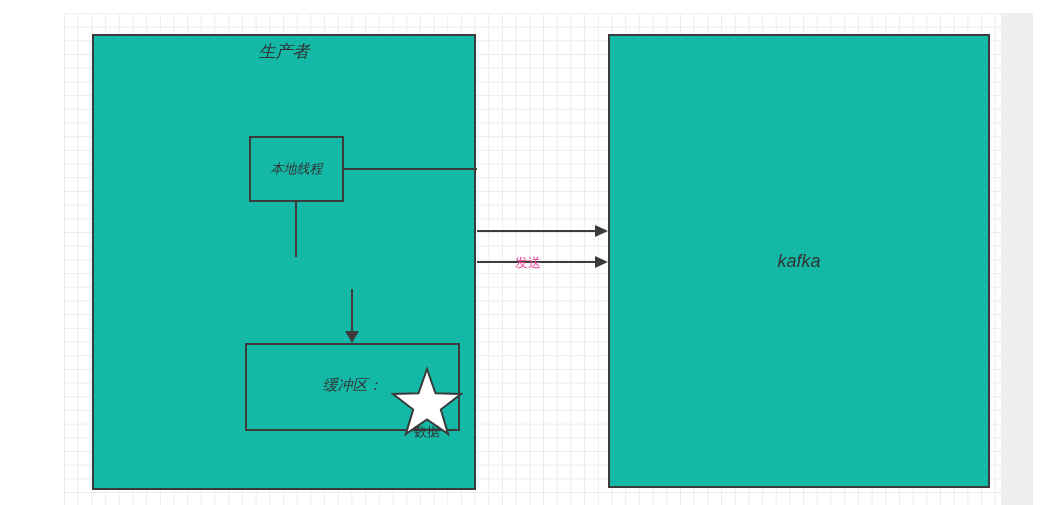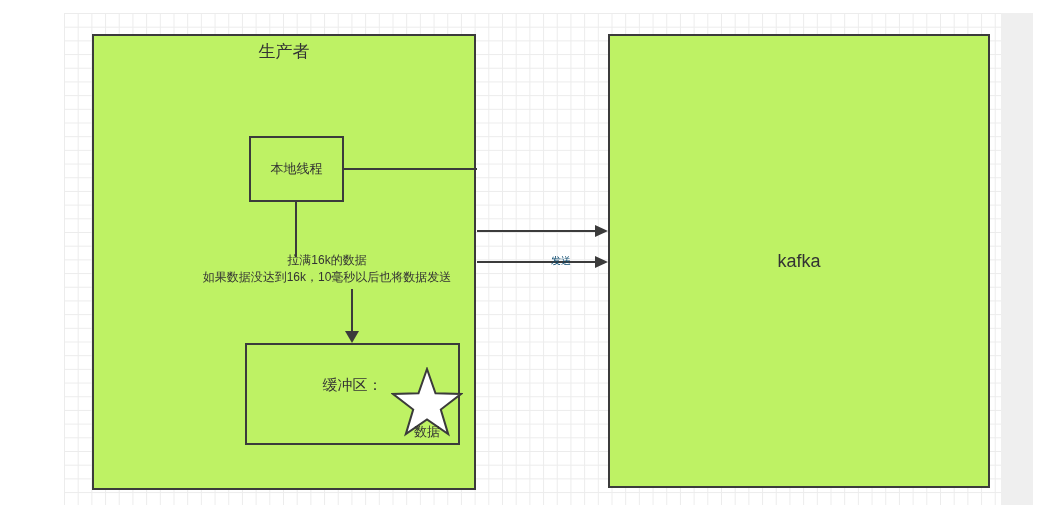--- a/index.html
+++ b/index.html
@@ -29,40 +29,41 @@
   }
   .gutter {
     position: absolute;
     left: 1001px; top: 13px;
     width: 32px; height: 492px;
     background: #efefef;
   }
   .shape {
     position: absolute;
     border: 2px solid #3b3b3b;
-    background: #bef264;
+    background: #14b8a6;
     box-sizing: border-box;
+    font-style: italic;
   }
   .producer-box { left: 92px; top: 34px; width: 384px; height: 456px; }
   .producer-title {
     position: absolute; left: 0; top: 4px; width: 100%;
     text-align: center; font-size: 17px; color: #333;
   }
   .kafka-box { left: 608px; top: 34px; width: 382px; height: 454px; }
   .kafka-title {
     position: absolute; left: 0; top: 0; width: 100%; height: 100%;
     display: flex; align-items: center; justify-content: center;
     font-size: 18px; color: #333;
   }
   .local-thread-box {
     left: 249px; top: 136px; width: 95px; height: 66px;
     display: flex; align-items: center; justify-content: center;
     font-size: 13px;
   }
-  .buffer-box { left: 245px; top: 343px; width: 215px; height: 102px; }
+  .buffer-box { left: 245px; top: 343px; width: 215px; height: 88px; }
   .buffer-label {
     position: absolute; left: 0; top: 29px; width: 100%;
     text-align: center; font-size: 15px; line-height: 22px; color: #333;
   }
   
   .line { position: absolute; background: #3b3b3b; }
   .conn-h   { left: 344px; top: 168px; width: 133px; height: 2px; }
   .conn-v   { left: 295px; top: 202px; width: 2px;  height: 55px; }
   .arrow-down-line { left: 351px; top: 289px; width: 2px; height: 43px; }
   .arrow1-line { left: 477px; top: 230px; width: 119px; height: 2px; }
@@ -76,21 +77,21 @@
     left: 345px; top: 331px;
     border-left: 7px solid transparent; border-right: 7px solid transparent;
     border-top: 12px solid #3b3b3b;
   }
   .annotation {
     position: absolute; left: 160px; top: 252px; width: 334px;
     text-align: center; font-size: 12px; line-height: 17px; color: #333;
   }
   .send-label {
     position: absolute; left: 515px; top: 254px; width: 56px;
-    text-align: right; font-size: 10px; color: #0c4a6e;
+    text-align: left; font-size: 13px; color: #ec4899;
     background: transparent;
   }
   .star-wrap { position: absolute; left: 391px; top: 367px; width: 72px; height: 76px; }
   .star-label {
     position: absolute; left: 391px; top: 399px; width: 72px;
     text-align: center; font-size: 13px; color: #333; margin-top: 24px;
   }
 </style>
 </head>
 <body>
@@ -109,24 +110,20 @@
   </div>
 
   <div class="shape kafka-box">
     <div class="kafka-title">kafka</div>
   </div>
 
   <div class="line conn-h"></div>
 
   <div class="line conn-v"></div>
 
-  <div class="annotation">
-    <div>拉满16k的数据</div>
-    <div>如果数据没达到16k，10毫秒以后也将数据发送</div>
-  </div>
 
   <div class="line arrow-down-line"></div>
   <div class="ah ah-down"></div>
 
   <div class="shape buffer-box">
     <div class="buffer-label">
       <div>缓冲区：</div>
     </div>
   </div>
 

